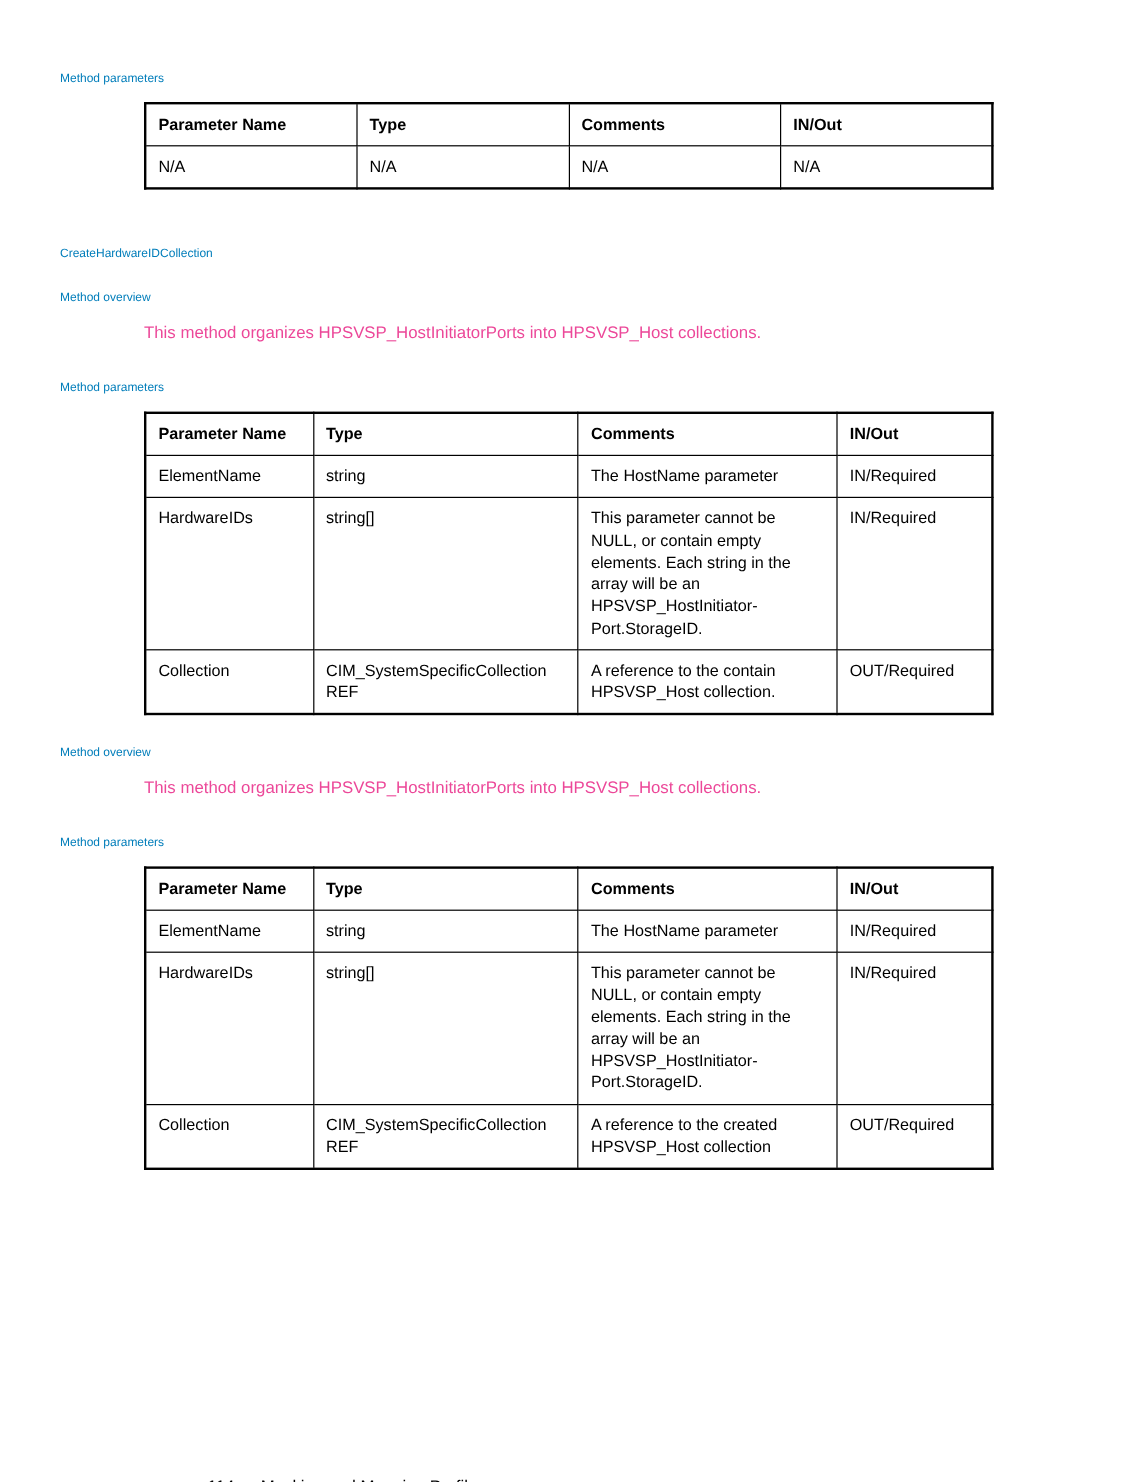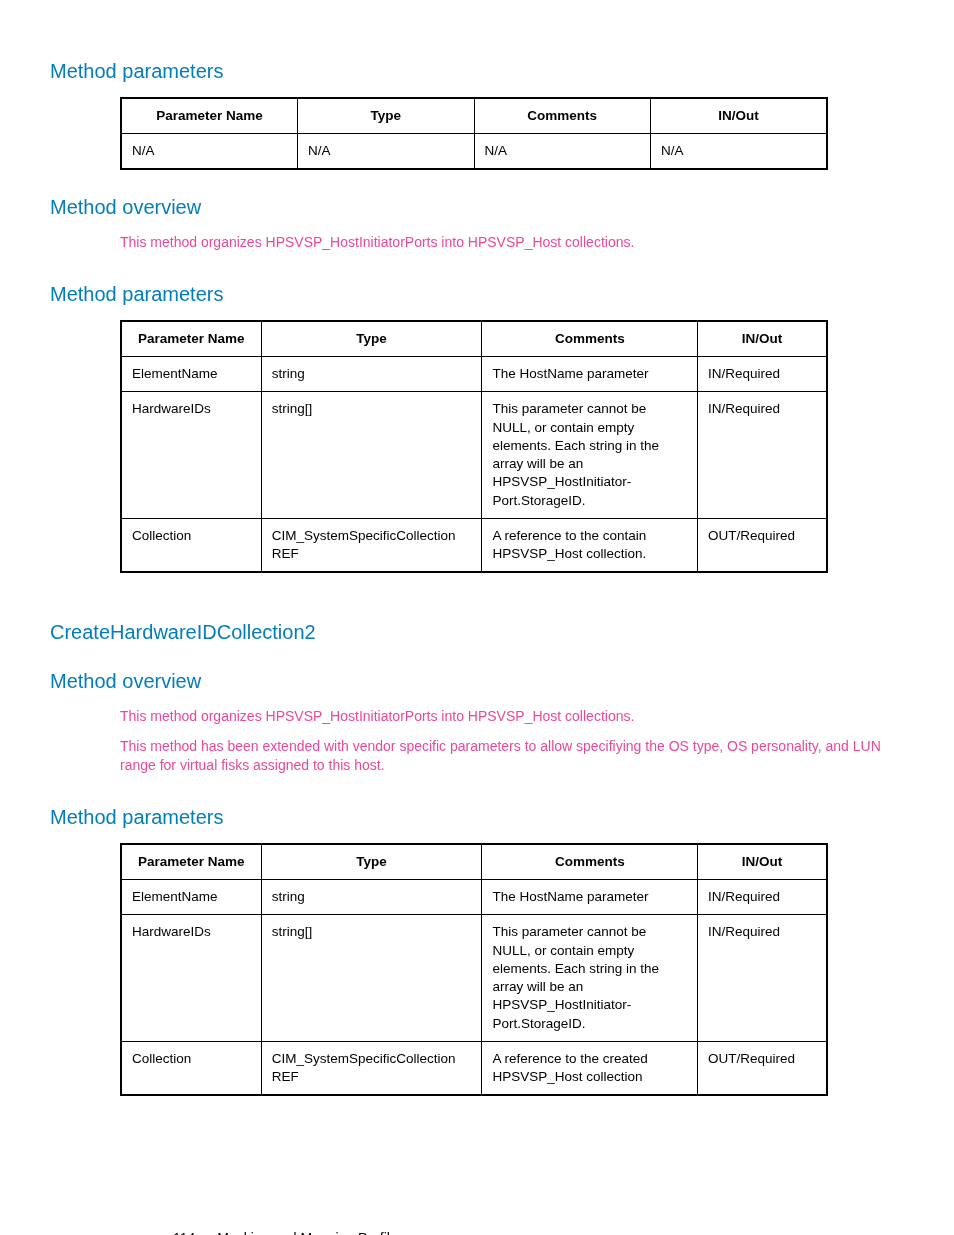--- a/index.html
+++ b/index.html
@@ -7,21 +7,21 @@
     font-family: Arial, Helvetica, sans-serif;
     font-size: 14px;
     color: #000;
     background: #fff;
     margin: 0;
     padding: 60px 50px 40px 50px;
     width: 954px;
   }
   .heading-blue {
     color: #007dba;
-    font-size: 20px;
+    font-size: 10px;
     font-weight: 400;
     margin: 0;
   }
   .heading-margin-top { margin-top: 38px; }
   .body-text {
     margin: 14px 0 0 70px;
     font-size: 14px;
     line-height: 1.4;
     color: #ec4899;
   }
@@ -32,21 +32,21 @@
     width: 708px;
   }
   th, td {
     border: 1px solid #000;
     padding: 8px 10px;
     text-align: left;
     vertical-align: top;
     font-size: 13.5px;
     line-height: 1.35;
   }
-  th { font-weight: 700; text-align: center; }
+  th { font-weight: 700; }
   table { border: 2px solid #000; }
   .footer {
     position: absolute;
     left: 123px;
     top: 1170px;
     font-size: 14px;
   }
   .footer .page { margin-right: 18px; }
   .content { position: relative; min-height: 1180px; }
   
@@ -82,20 +82,21 @@
   <tbody>
     <tr>
       <td>N/A</td>
       <td>N/A</td>
       <td>N/A</td>
       <td>N/A</td>
     </tr>
   </tbody>
 </table>
 
+<h3 class="heading-blue heading-margin-top" style="margin-top:48px;">CreateHardwareIDCollection</h3>
 <h3 class="heading-blue" style="margin-top:26px;">Method overview</h3>
 <p class="body-text">This method organizes HPSVSP_HostInitiatorPorts into HPSVSP_Host collections.</p>
 <h3 class="heading-blue" style="margin-top:30px;">Method parameters</h3>
 <table class="t2">
   <colgroup>
         <col class="c1">
         <col class="c2">
         <col class="c3">
         <col class="c4">
       </colgroup>
@@ -122,24 +123,22 @@
     </tr>
     <tr>
       <td>Collection</td>
       <td>CIM_SystemSpecificCollection REF</td>
       <td>A reference to the contain HPSVSP_Host collection.</td>
       <td>OUT/Required</td>
     </tr>
   </tbody>
 </table>
 
-<h3 class="heading-blue" style="margin-top:48px;">CreateHardwareIDCollection2</h3>
 <h3 class="heading-blue" style="margin-top:26px;">Method overview</h3>
 <p class="body-text">This method organizes HPSVSP_HostInitiatorPorts into HPSVSP_Host collections.</p>
-<p class="body-text">This method has been extended with vendor specific parameters to allow specifiying the OS type, OS personality, and LUN range for virtual fisks assigned to this host.</p>
 <h3 class="heading-blue" style="margin-top:30px;">Method parameters</h3>
 <table class="t2">
   <colgroup>
         <col class="c1">
         <col class="c2">
         <col class="c3">
         <col class="c4">
       </colgroup>
   <thead>
     <tr>

